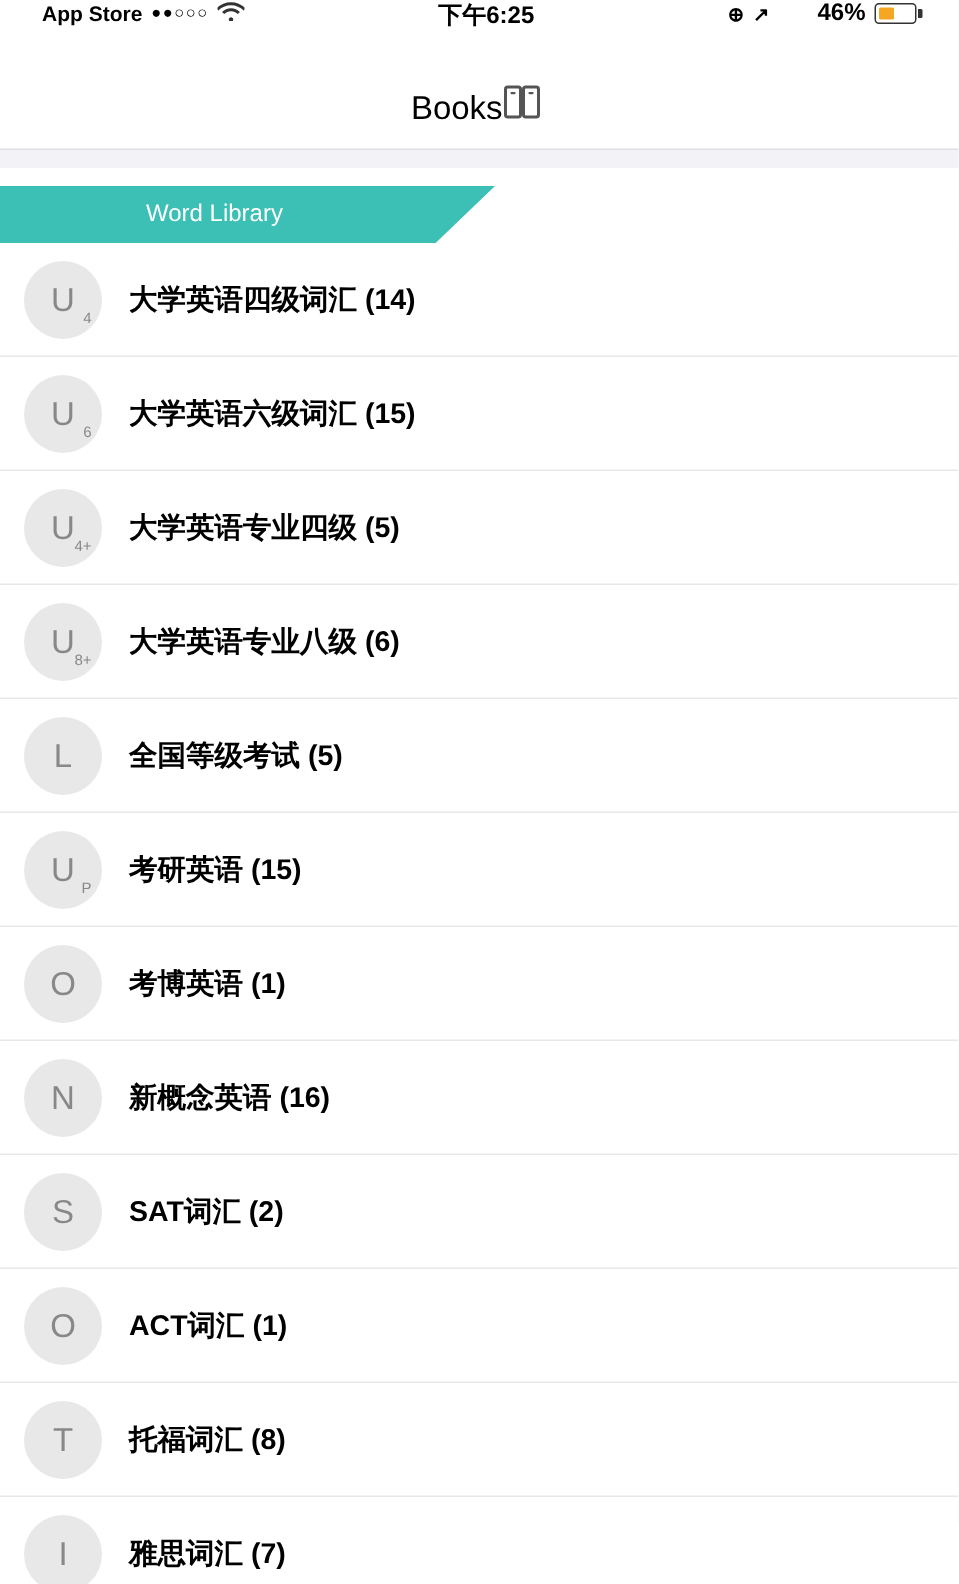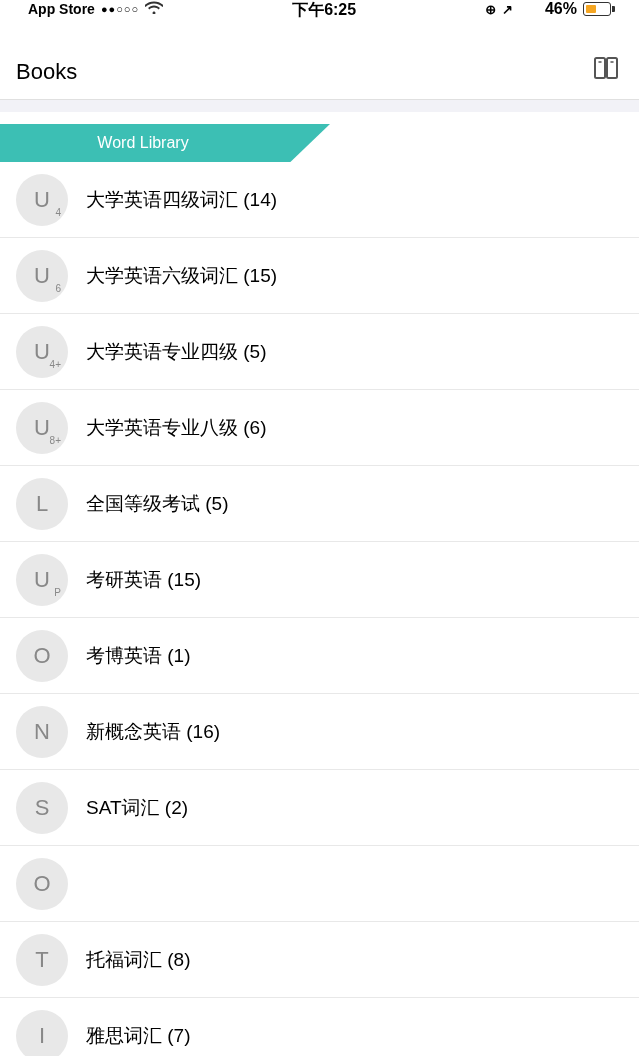--- a/index.html
+++ b/index.html
@@ -69,21 +69,21 @@
       height: 100%;
       background: #f5a623;
       border-radius: 1px;
     }
 
     
     .nav-bar {
       background: #fff;
       display: flex;
       align-items: center;
-      justify-content: space-between;
+      justify-content: center;
       padding: 0 16px;
       height: 56px;
       border-bottom: 1px solid #e0e0e0;
     }
     .nav-title {
       font-size: 22px;
       font-weight: 400;
       color: #000;
     }
     .nav-icon {
@@ -149,21 +149,21 @@
       bottom: 8px;
       right: 7px;
       font-size: 10px;
       color: #888;
       font-weight: 400;
     }
 
     .item-text {
       font-size: 19px;
       color: #000;
-      font-weight: 400;
+      font-weight: 700;
     }
 
     .section-wrapper {
       background: #fff;
       margin-top: 12px;
     }
 
     .header-wrap {
       background: #fff;
       padding-top: 12px;
@@ -274,20 +274,21 @@
       <div class="list-item">
         <div class="icon-circle">
           <span class="icon-main-letter">S</span>
         </div>
         <span class="item-text">SAT词汇 (2)</span>
       </div>
       <div class="list-item">
         <div class="icon-circle">
           <span class="icon-main-letter">O</span>
         </div>
+        <span class="item-text">ACT词汇 (1)</span>
       </div>
       <div class="list-item">
         <div class="icon-circle">
           <span class="icon-main-letter">T</span>
         </div>
         <span class="item-text">托福词汇 (8)</span>
       </div>
       <div class="list-item">
         <div class="icon-circle">
           <span class="icon-main-letter">I</span>

